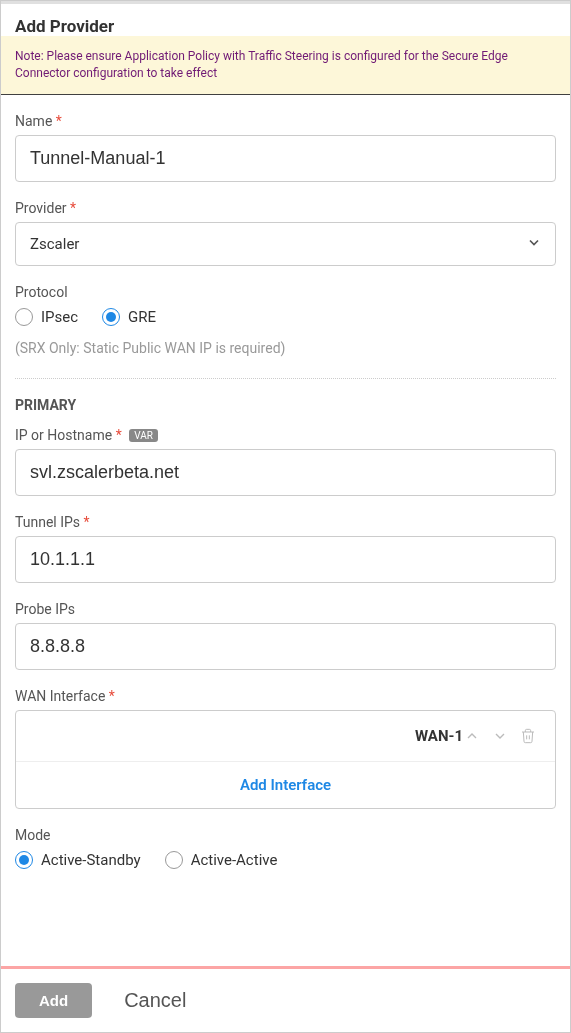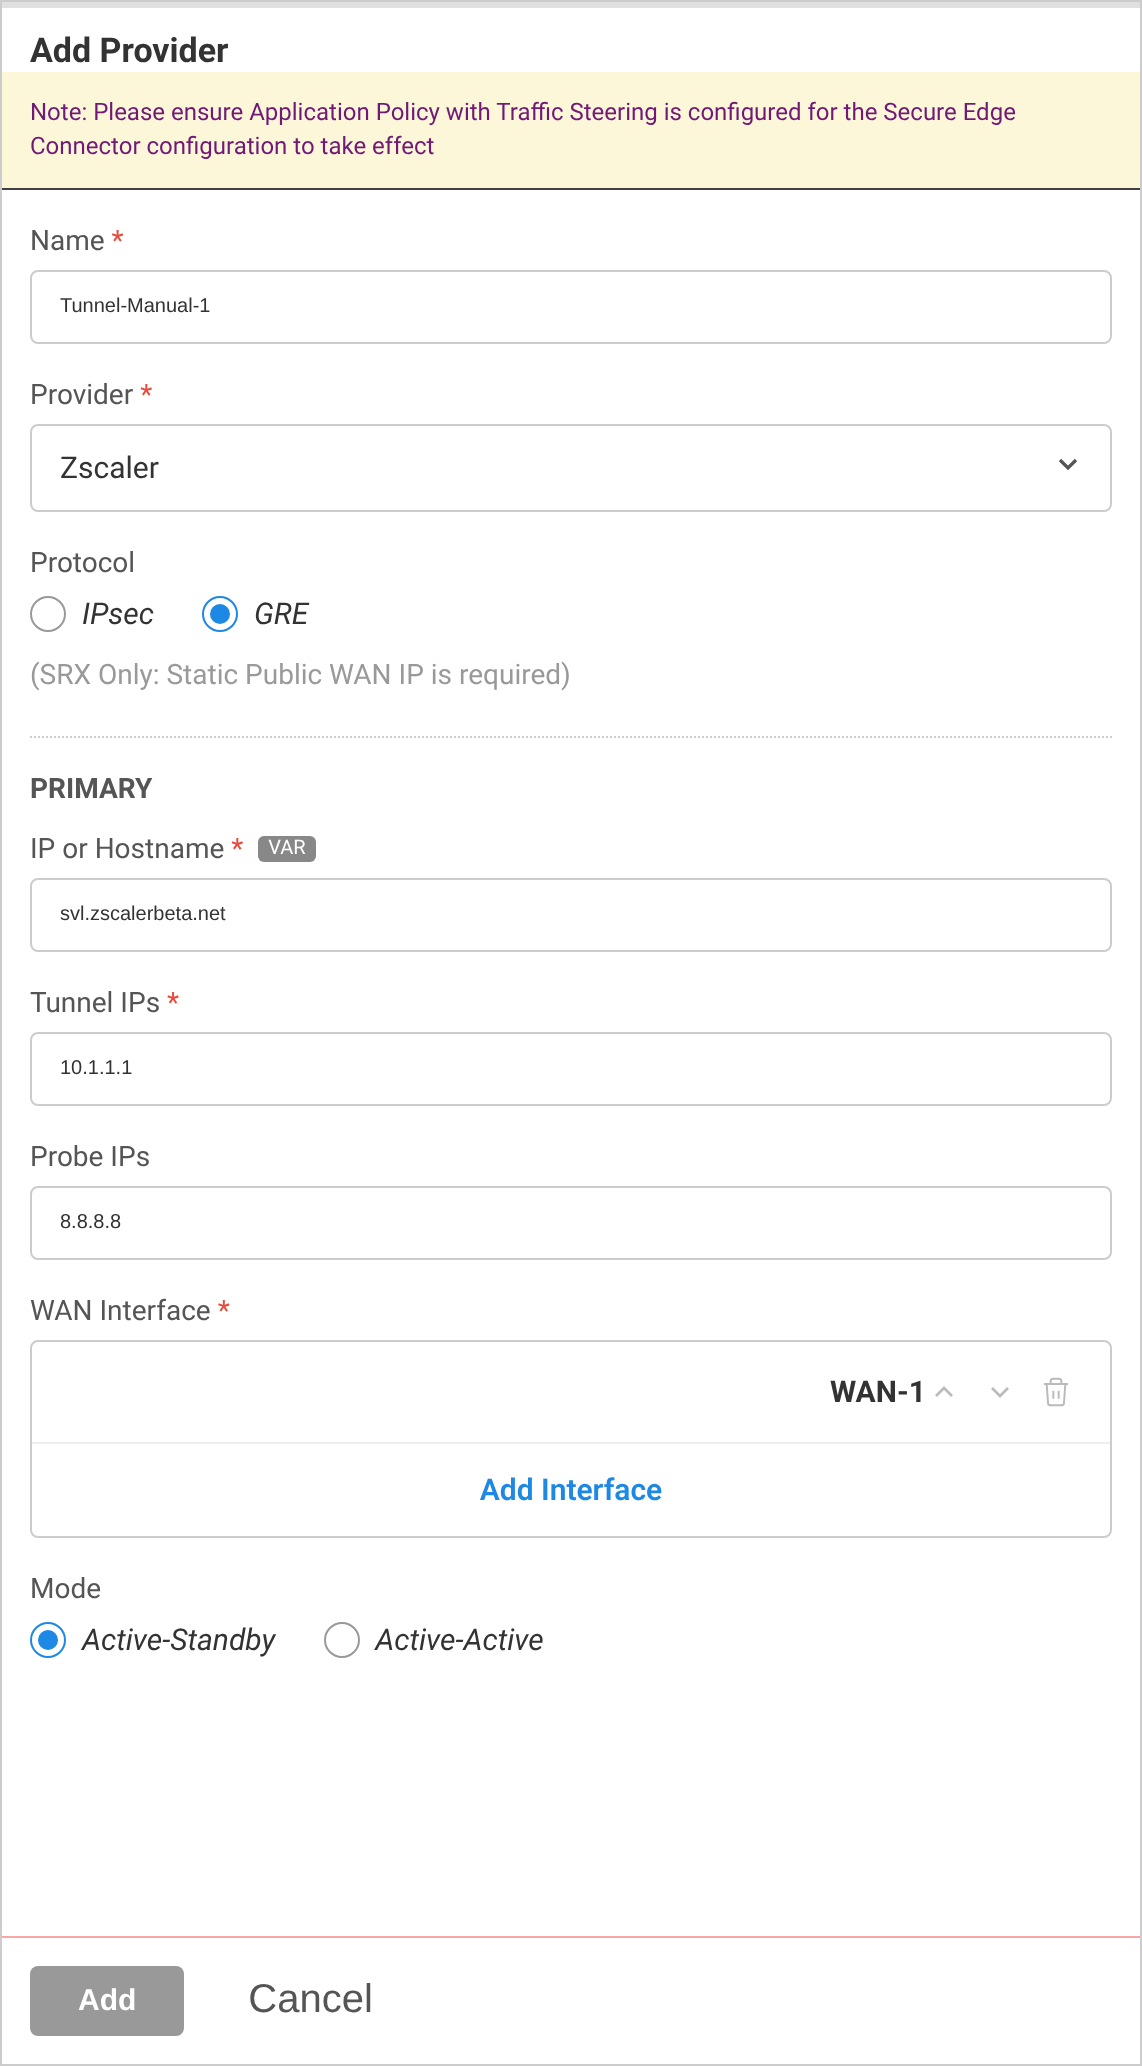--- a/index.html
+++ b/index.html
@@ -59,21 +59,21 @@
       font-size: 10px;
       font-weight: 400;
       padding: 1px 5px;
       border-radius: 3px;
       margin-left: 4px;
       vertical-align: middle;
     }
     .text-input {
       width: 100%;
       padding: 12px 14px;
-      font-size: 10px;
+      font-size: 18px;
       border: 1px solid #ccc;
       border-radius: 4px;
       color: #333;
       background: #fff;
     }
     .select-wrapper {
       position: relative;
       width: 100%;
     }
     .select {
@@ -103,21 +103,20 @@
       display: flex;
       align-items: center;
       gap: 24px;
       margin-top: 8px;
     }
     .radio-option {
       display: flex;
       align-items: center;
       gap: 8px;
       cursor: pointer;
-      font-style: italic;
     }
     .radio-circle {
       width: 18px;
       height: 18px;
       border-radius: 50%;
       border: 1px solid #999;
       display: flex;
       align-items: center;
       justify-content: center;
       flex-shrink: 0;
@@ -192,21 +191,21 @@
       color: #1e88e5;
       font-size: 15px;
       font-weight: 600;
       cursor: pointer;
     }
     .footer {
       position: absolute;
       bottom: 0;
       left: 0;
       right: 0;
-      border-top: 1px solid #fca5a5;
+      border-top: 3px solid #fca5a5;
       padding: 14px;
       display: flex;
       align-items: center;
       gap: 32px;
       background: #fff;
     }
     .btn-primary {
       background: #999;
       color: #fff;
       border: none;

